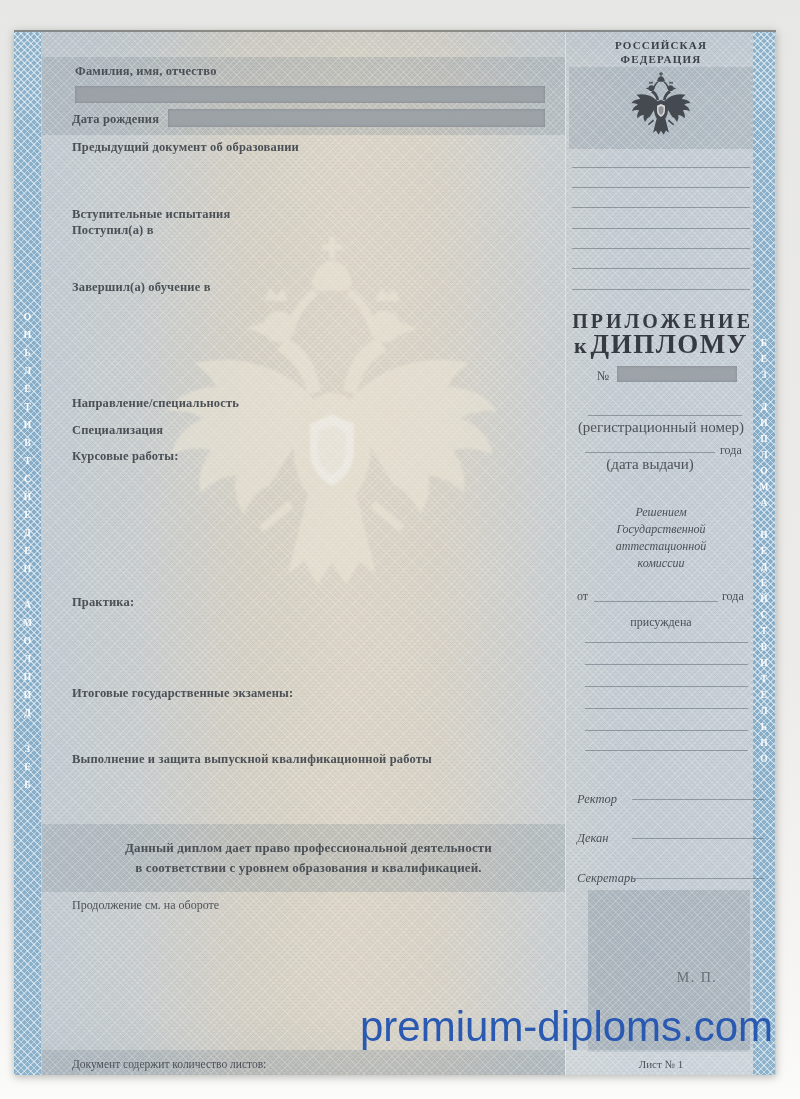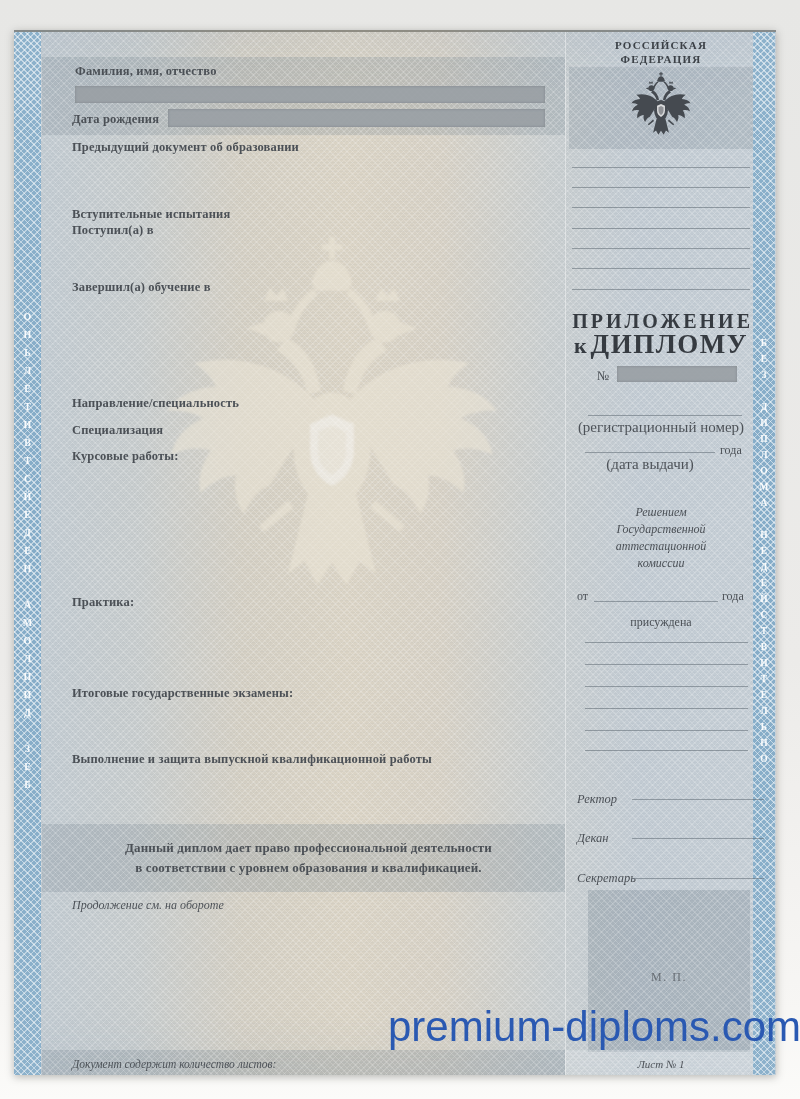--- a/index.html
+++ b/index.html
@@ -36,37 +36,37 @@
   .bandtext{
     position:absolute;inset:0;display:flex;align-items:center;justify-content:center;
     writing-mode:vertical-rl;text-orientation:upright;
     font-weight:bold;font-size:10px;letter-spacing:7px;
     color:rgba(255,255,255,.93);white-space:nowrap;
   }
   .band-right .bandtext{font-size:9.5px;letter-spacing:6px;}
   .content{position:absolute;inset:0;}
   .abs{position:absolute;}
   .lbl{font-weight:bold;font-size:12.5px;color:#4b5056;letter-spacing:.15px;white-space:nowrap;}
-  .it{font-style:italic;font-weight:normal;font-size:12px;color:#4d5258;}
+  .it{font-weight:normal;font-size:12px;color:#4d5258;}
   .bar{position:absolute;background:#9aa0a5;opacity:.92;box-shadow:inset 0 0 3px rgba(70,76,82,.35);}
   .rule{position:absolute;height:1px;background:rgba(95,105,115,.55);}
   .ctr{text-align:center;}
   .country{font-weight:bold;font-size:11px;letter-spacing:1.2px;line-height:14px;color:#3c4147;}
   .suptitle1{font-weight:bold;font-size:20px;letter-spacing:3px;color:#363b41;white-space:nowrap;text-align:right;}
   .sup-k{font-weight:bold;font-size:22px;color:#363b41;}
   .sup-d{font-weight:bold;font-size:27px;letter-spacing:1.5px;color:#363b41;}
   .cap{font-size:15px;color:#4d5258;white-space:nowrap;}
   .small{font-size:12px;color:#4b5056;}
   .comm{font-style:italic;font-size:12px;line-height:17px;color:#4b5056;}
   .sig{font-style:italic;font-size:12.5px;color:#4b5056;margin-top:19px;}
-  .seal{font-size:12px;letter-spacing:1.5px;color:#686e75;}
+  .seal{font-size:14px;letter-spacing:1.5px;color:#686e75;margin-left:28px;}
   .ghost{position:absolute;color:#ece6d7;opacity:.55;filter:blur(1px);}
   .wm{
     position:absolute;font-family:"Liberation Sans","DejaVu Sans",sans-serif;
-    font-size:42px;font-weight:normal;color:#2a59b2;white-space:nowrap;letter-spacing:0;margin-left:28px;
+    font-size:42px;font-weight:normal;color:#2a59b2;white-space:nowrap;letter-spacing:0;
   }
   .divider{position:absolute;width:1px;background:rgba(255,255,255,.4);}
 </style>
 </head>
 <body>
 
 <svg width="0" height="0" style="position:absolute">
   <symbol id="eagle-sym" viewBox="0 0 100 112">
     <g fill="currentColor">
       <path d="M49.2 0h1.6v2h2v1.6h-2v2.4h-1.6V3.6h-2V2h2z"></path>

